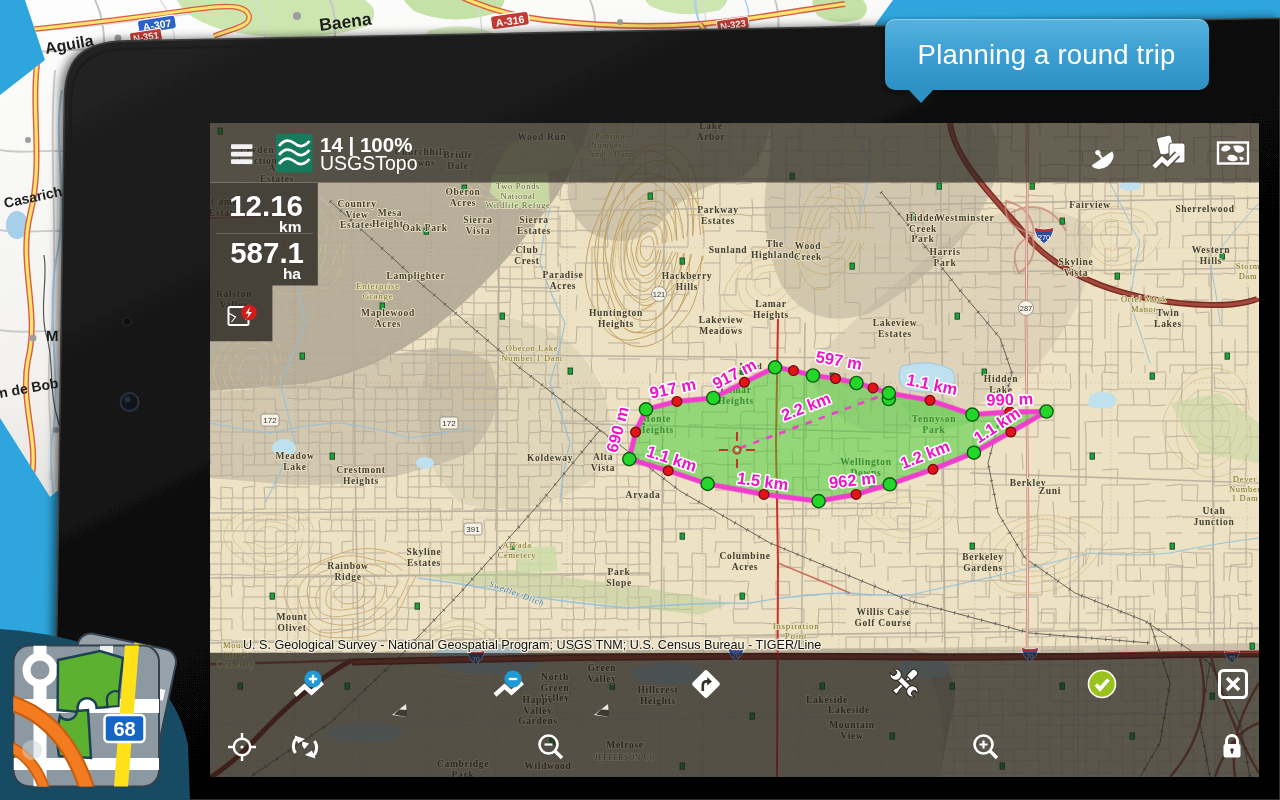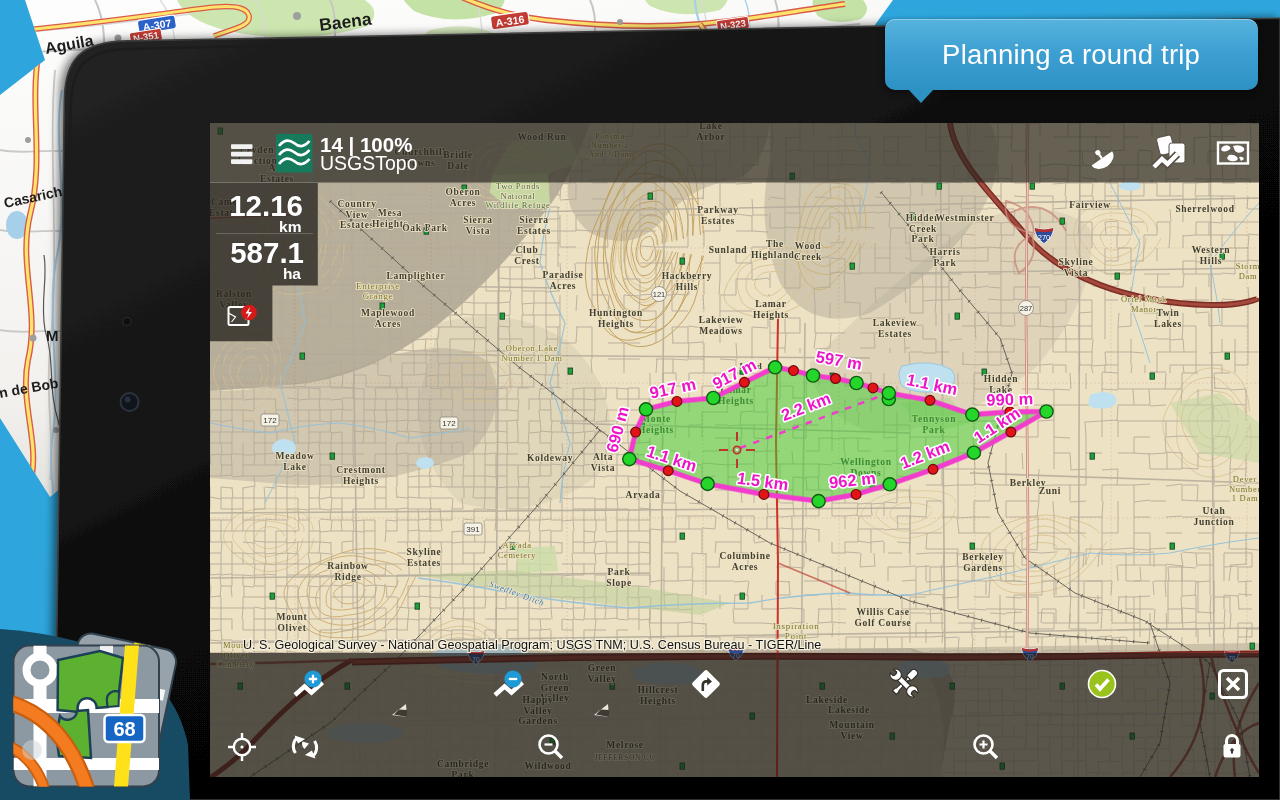--- a/index.html
+++ b/index.html
@@ -1,16 +1,16 @@
 <!DOCTYPE html>
 <html><head><meta charset="utf-8"><style>
 html,body{margin:0;padding:0}
 #stage{position:relative;width:1280px;height:800px;overflow:hidden;background:#2EA6DD;font-family:"Liberation Sans",sans-serif}
 #screen{position:absolute;left:210px;top:123px;width:1049px;height:654px}
-#tooltip{position:absolute;left:884.6px;top:19.2px;width:373px;height:71px;border-radius:10px;
+#tooltip{position:absolute;left:884.6px;top:19.2px;width:324px;height:71px;border-radius:10px;
 background:linear-gradient(180deg,#57B3DE 0%,#3EA0D2 45%,#2E91C4 100%);
 box-shadow:0 3px 7px rgba(0,0,0,0.45), inset 0 1px 0 rgba(255,255,255,0.35);
 display:flex;align-items:center;justify-content:center}
 #tooltip span{color:#fff;font-size:27.5px;letter-spacing:0.2px}
 #tail{position:absolute;left:908px;top:89px;width:0;height:0;border-left:13px solid transparent;border-right:13px solid transparent;border-top:14px solid #2E91C4}
 </style></head>
 <body>
 <div id="stage">
 
 <svg width="1280" height="800" viewBox="0 0 1280 800" style="position:absolute;left:0;top:0">

